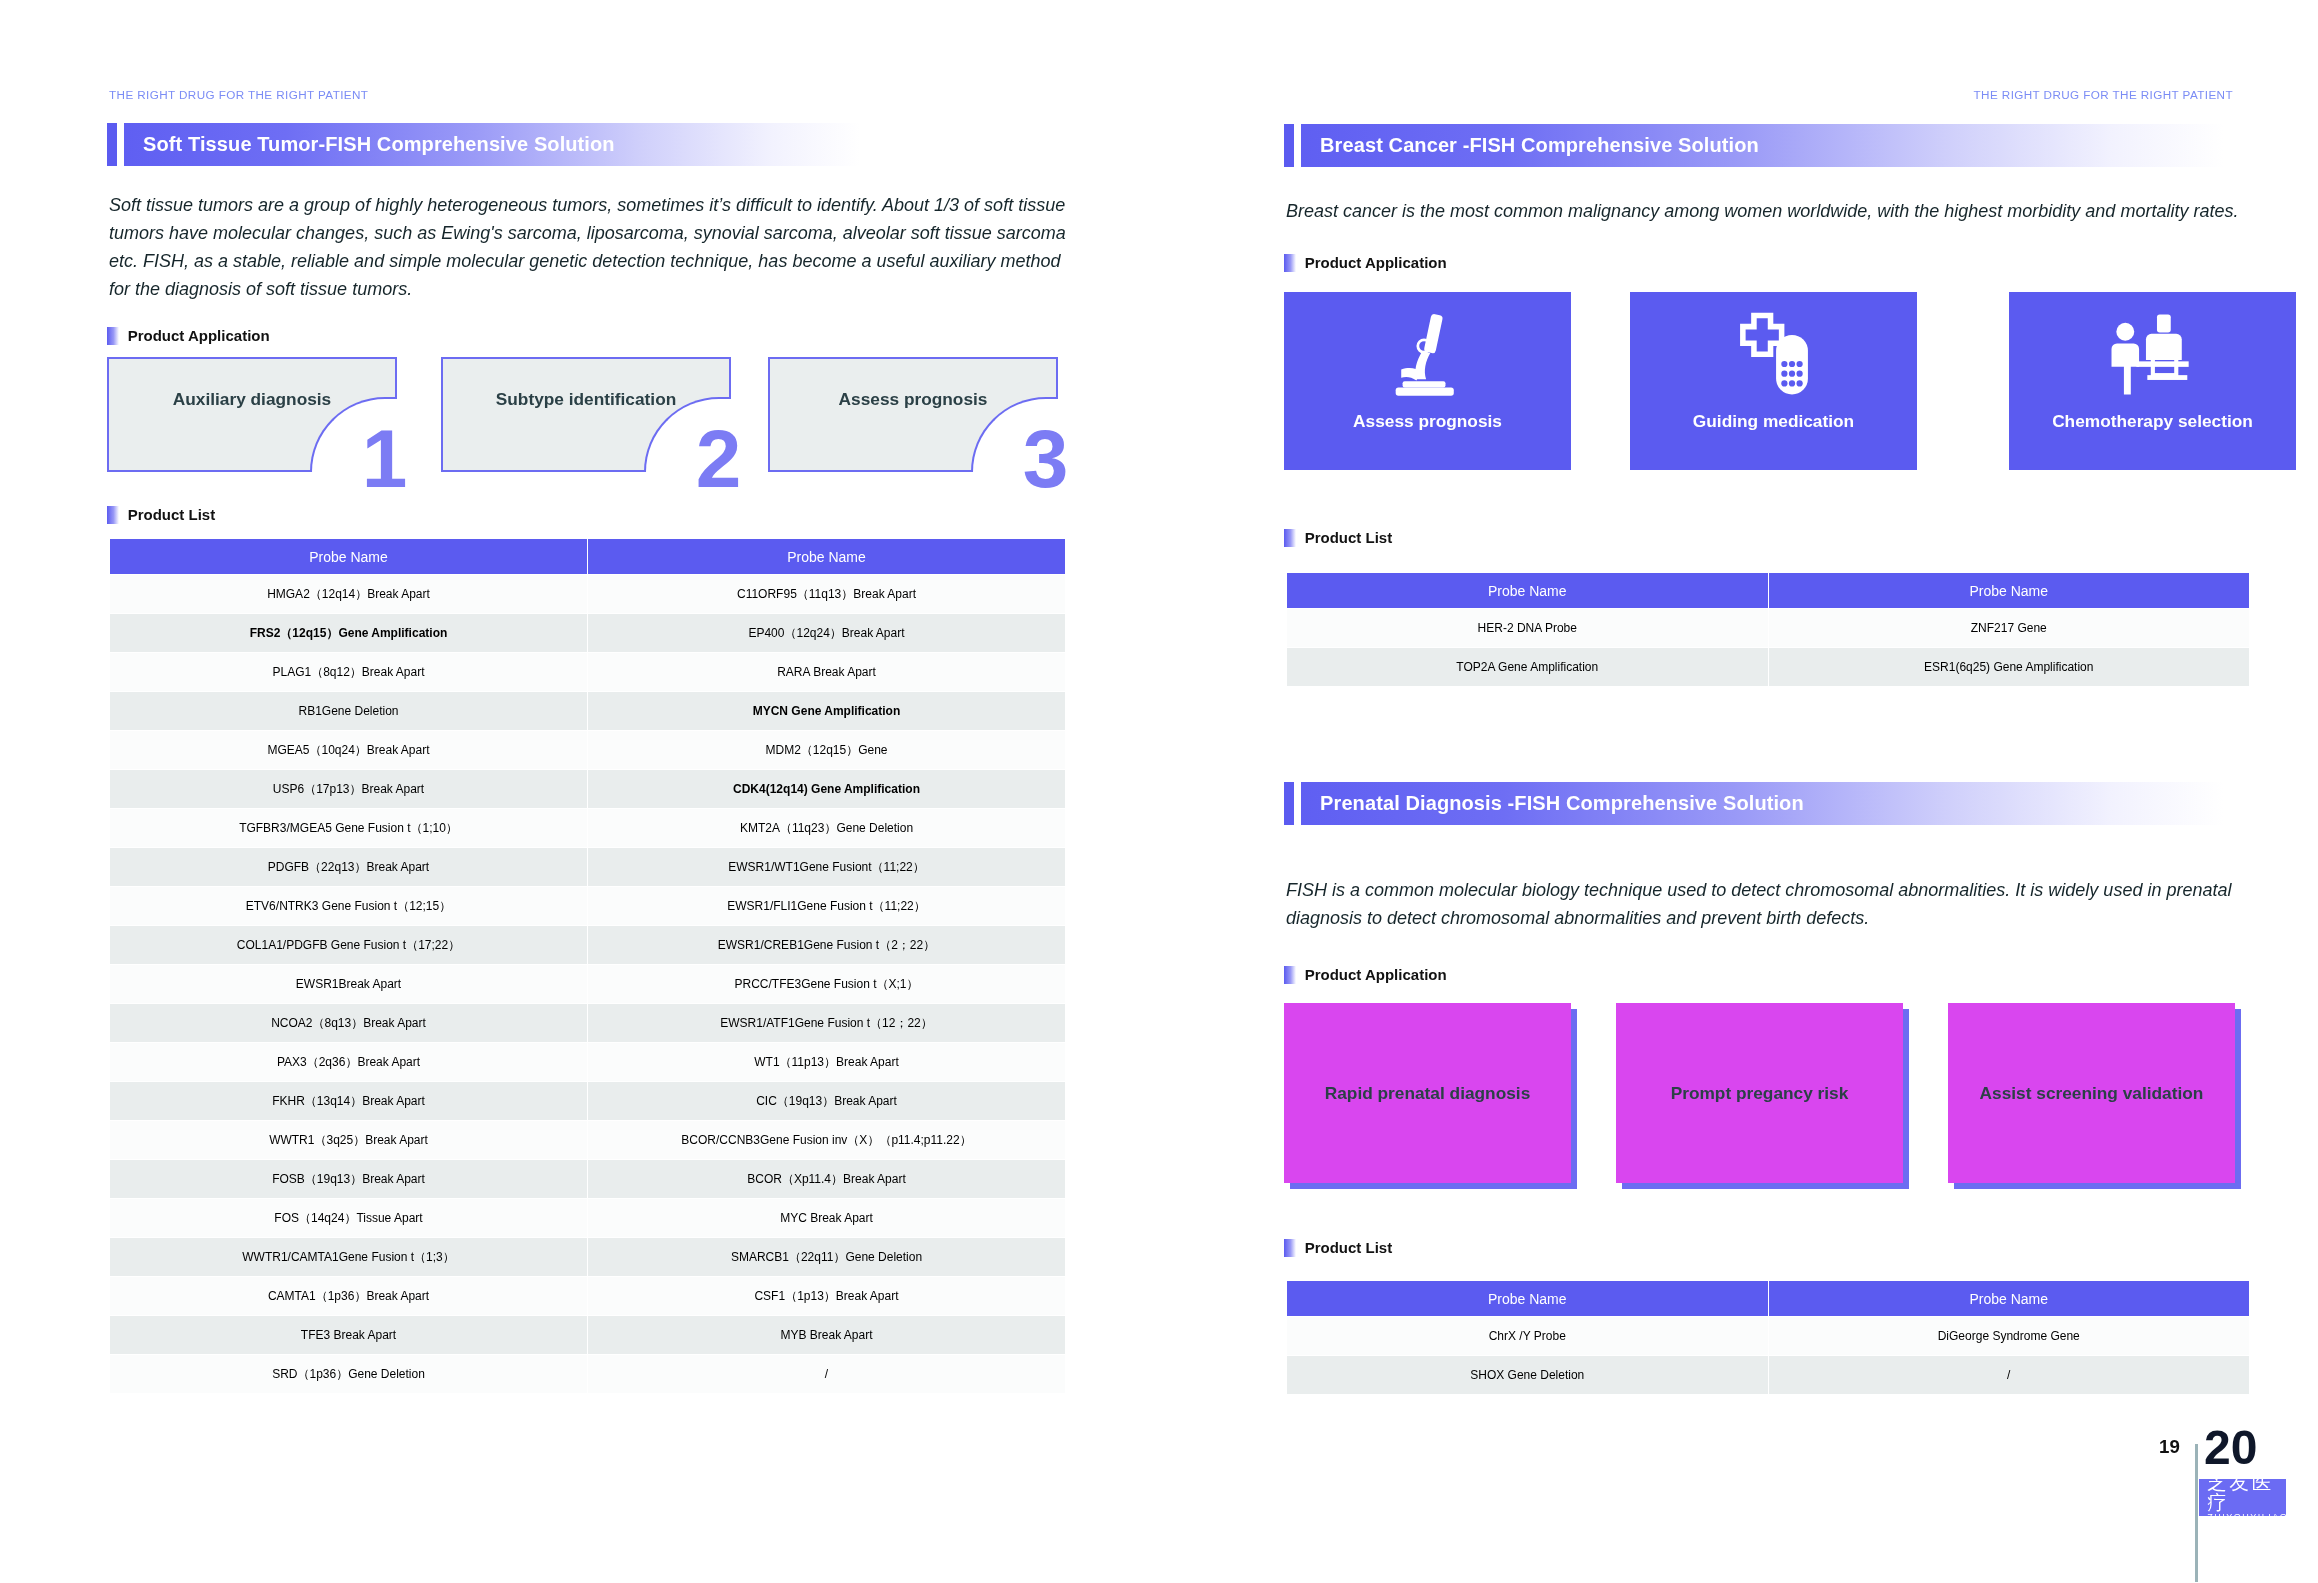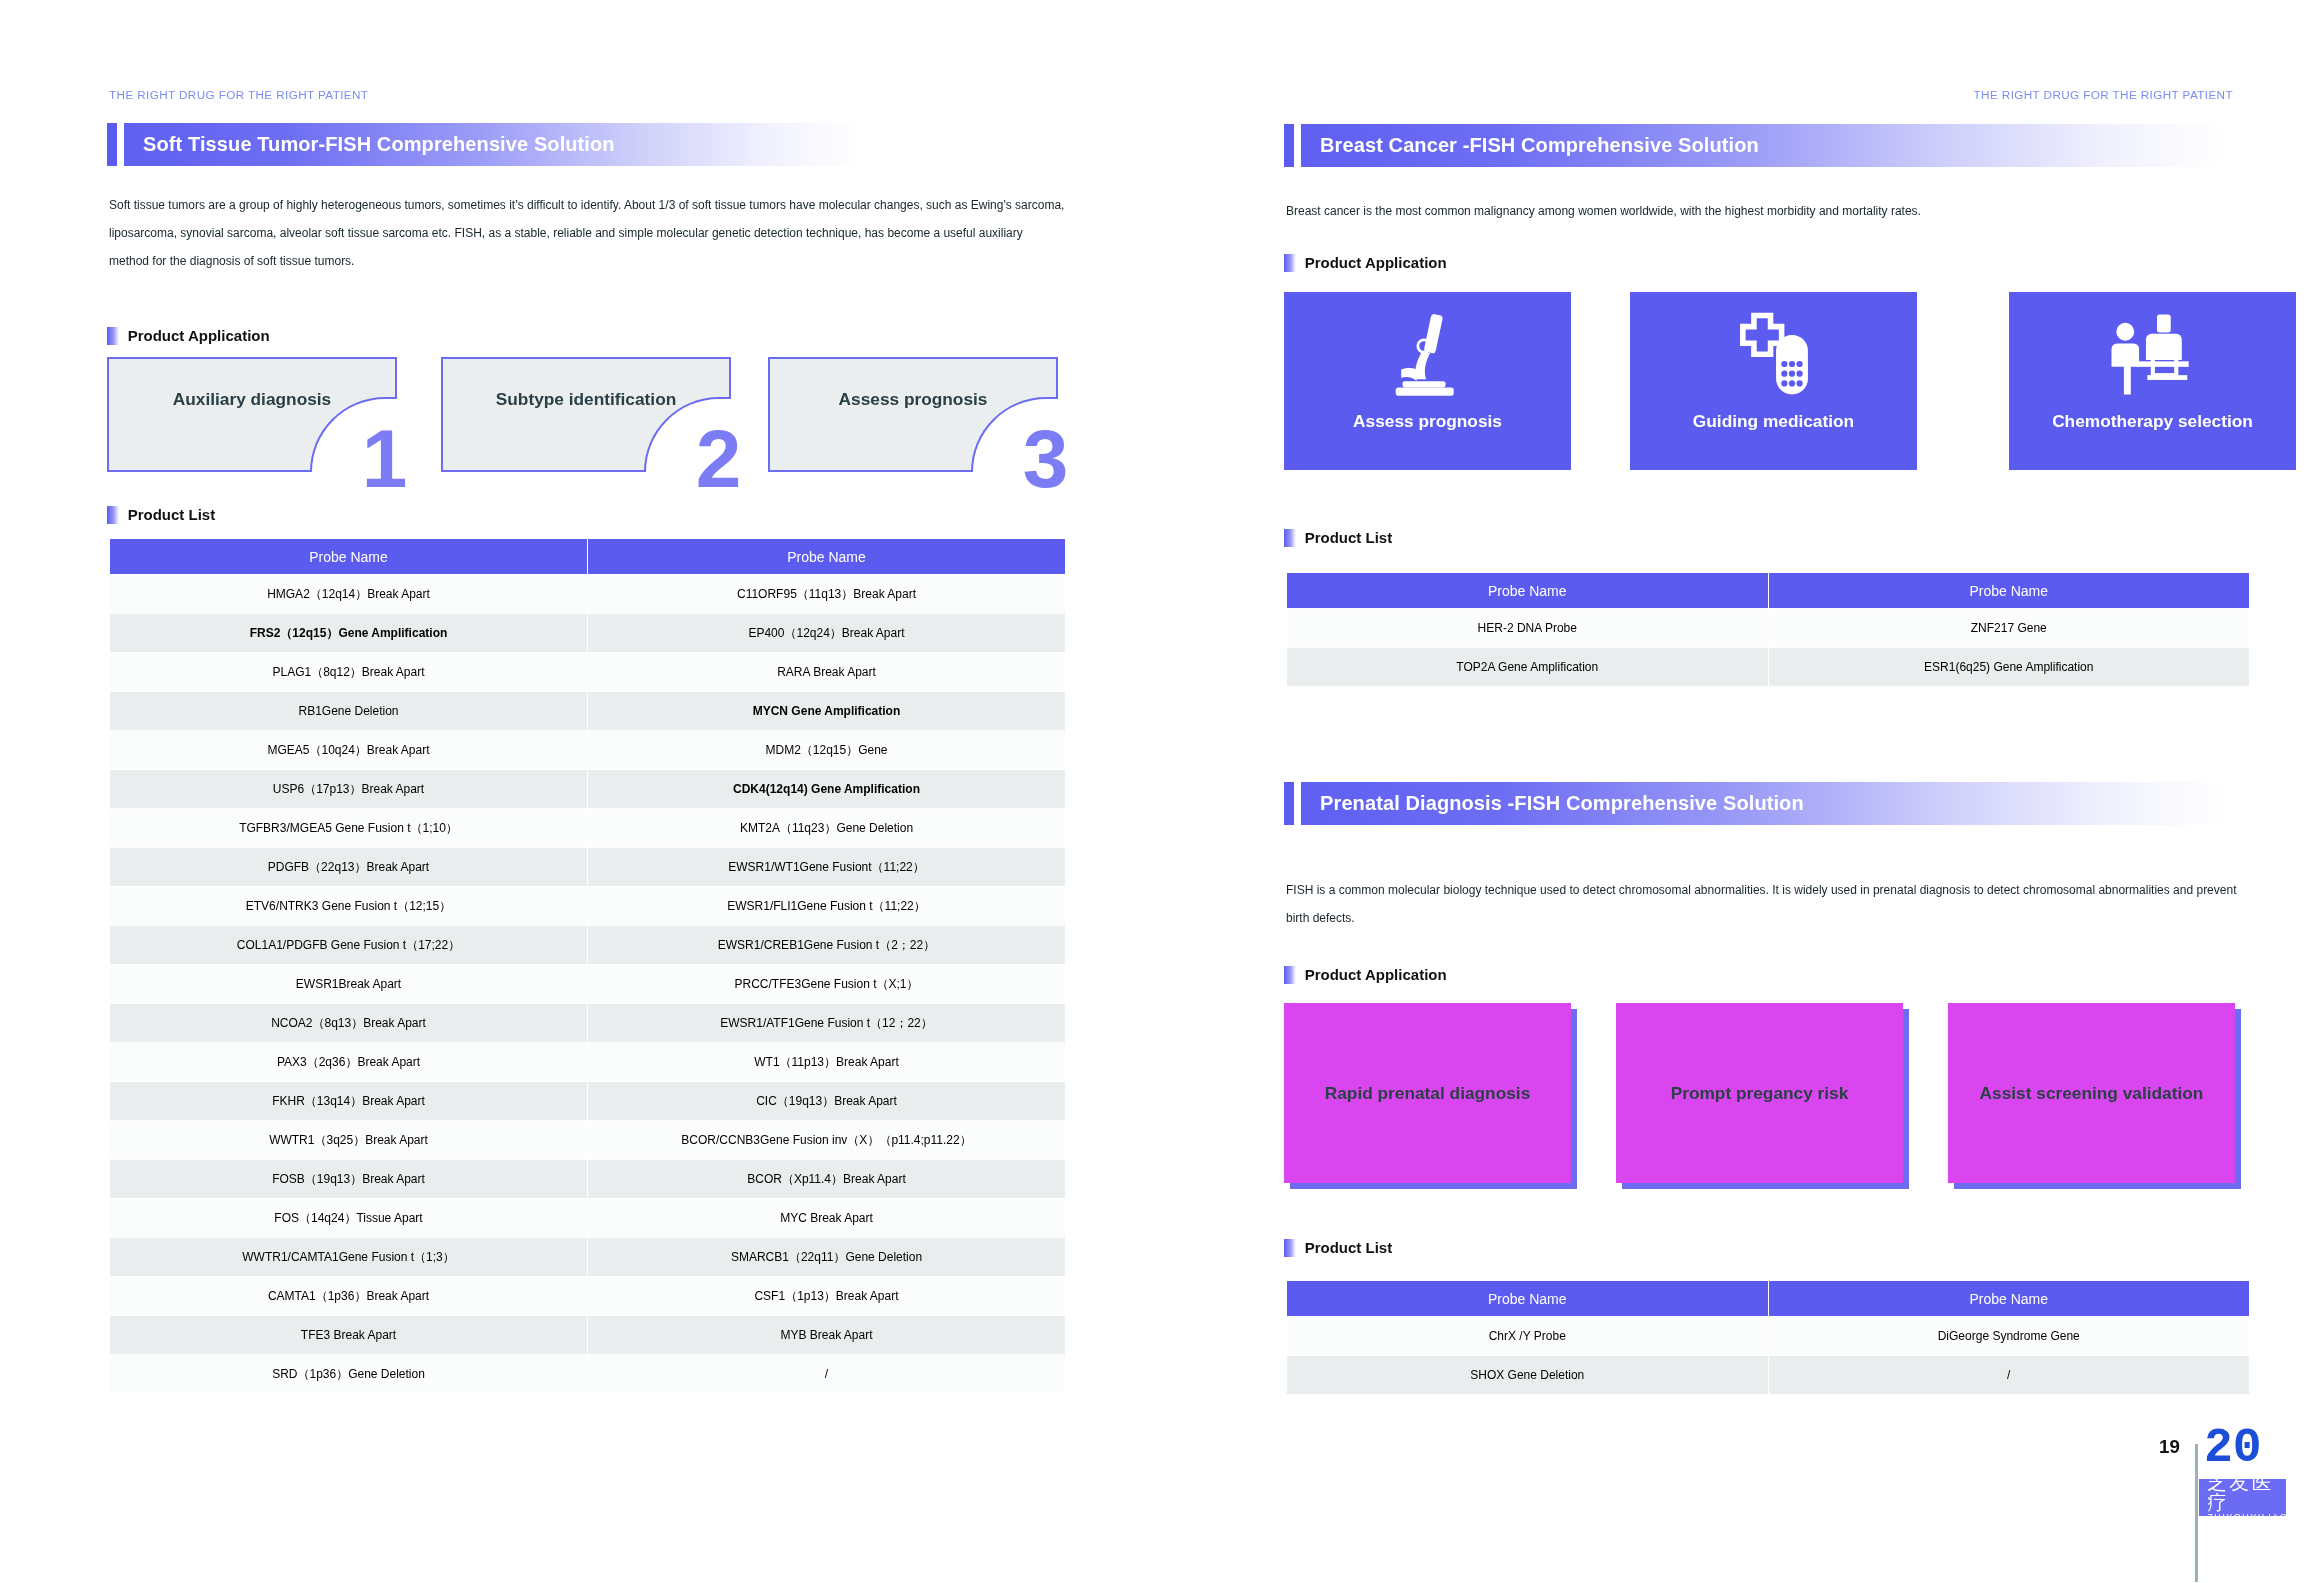--- a/index.html
+++ b/index.html
@@ -32,22 +32,23 @@
     background:linear-gradient(to right,#5F5FF2 0%,#6E6EF4 22%,#9B9BF7 48%,#CFCFFB 70%,#F2F2FE 88%,#FFFFFF 100%);
     display:flex;align-items:center;
   }
   .banner .bar span{
     color:#ffffff;font-size:20px;font-weight:700;
     padding-left:19.4px;letter-spacing:0.1px;white-space:nowrap;
   }
 
   
   .para{
-    position:absolute;color:#16262B;font-size:12px;line-height:28px;
+    position:absolute;color:#16262B;font-size:18px;line-height:28px;
     font-weight:400;
+    font-style:italic;
   }
 
   
   .seclabel{position:absolute;display:flex;align-items:center;height:21px;}
   .seclabel .mk{
     width:11.7px;height:18px;margin-right:9px;flex:0 0 11.7px;
     background:linear-gradient(to right,#5B5BF0 0%,#9999F6 55%,#FFFFFF 100%);
   }
   .seclabel .tx{font-size:15px;font-weight:700;color:#121212;white-space:nowrap;}
 
@@ -110,21 +111,21 @@
     font-size:12px;color:#000000;text-align:center;height:36px;
     border:0.7px solid #ffffff;font-weight:400;
   }
   table.plist tr.odd td{background:#FBFCFC;}
   table.plist tr.even td{background:#E9EDED;}
   table.plist td.bold{font-weight:700;}
 
   
   .folio-line{position:absolute;background:#9BB3B8;width:2.8px;}
   .folio-num-small{position:absolute;font-size:18.7px;font-weight:700;color:#111;}
-  .folio-num-big{position:absolute;font-size:48px;font-weight:700;color:#1d4ed8;line-height:1;font-family:Liberation Mono, monospace;}
+  .folio-num-big{position:absolute;font-size:48px;font-weight:700;color:#0f172a;line-height:1;}
   .logo-box{position:absolute;background:#6B6BF3;display:flex;flex-direction:column;
     align-items:flex-start;justify-content:center;padding-left:8.3px;box-sizing:border-box;}
   .logo-cn{color:#fff;font-size:19.4px;letter-spacing:2.8px;line-height:1.05;}
   .logo-en{color:#fff;font-size:9px;letter-spacing:1.5px;line-height:1.2;}
 </style>
 </head>
 <body>
 
 <div class="page page-left">
 

